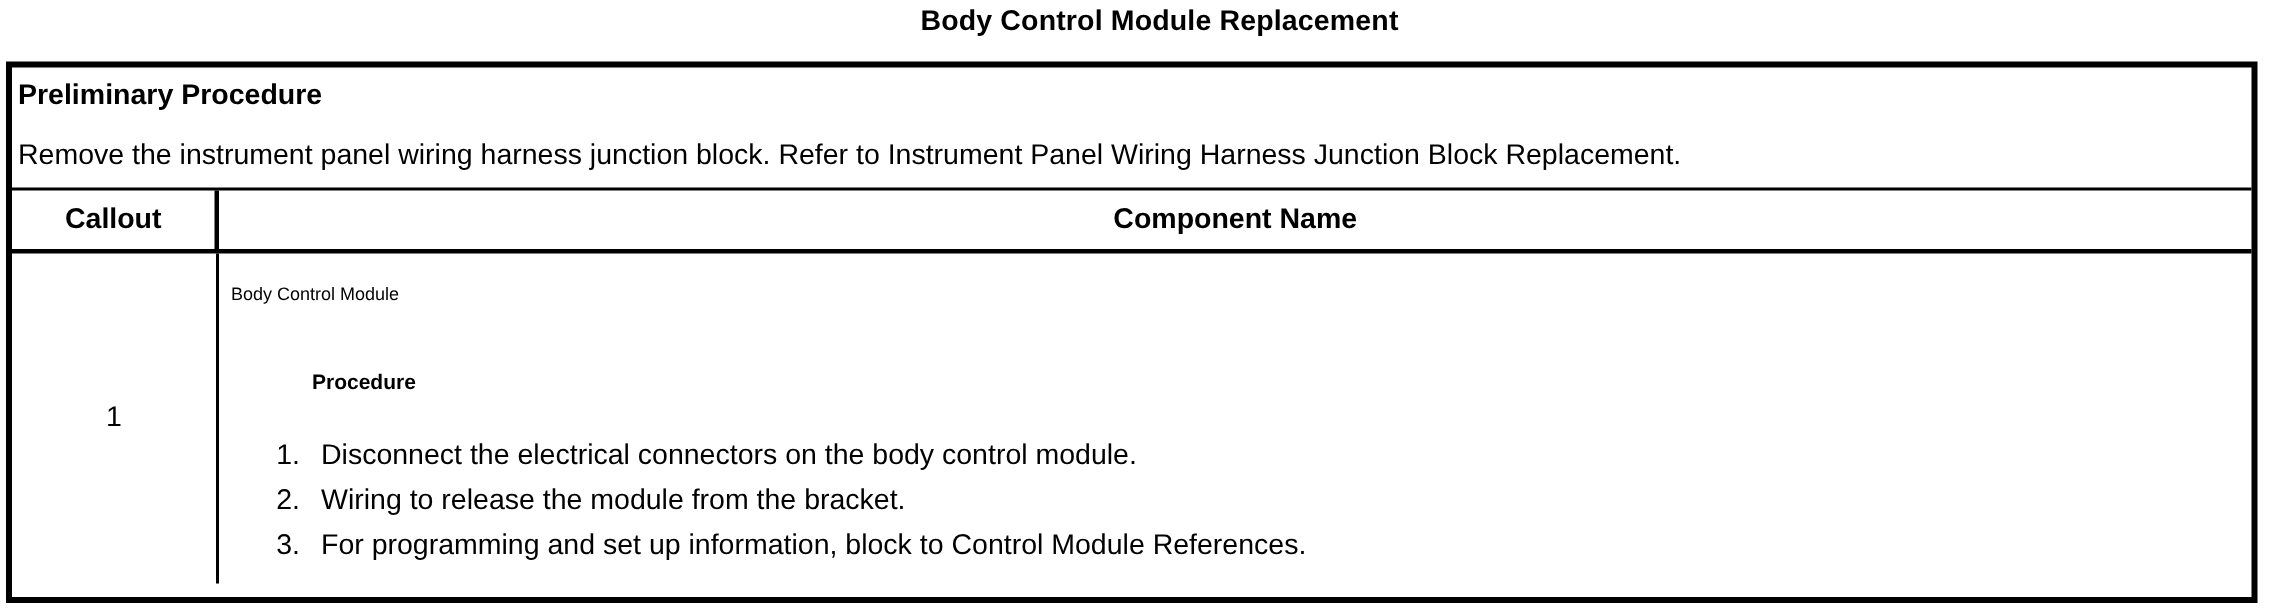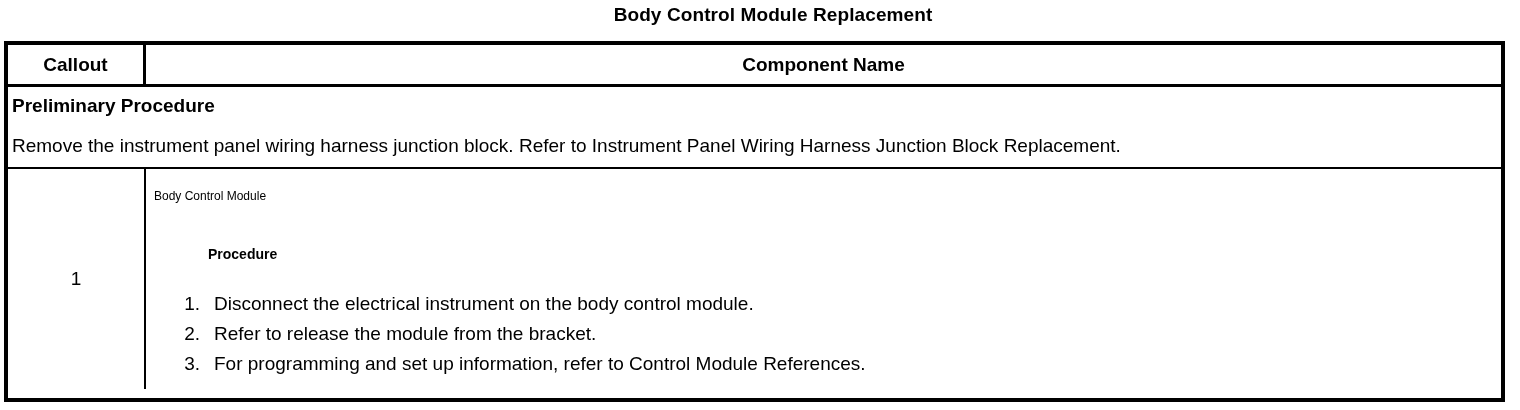--- a/index.html
+++ b/index.html
@@ -141,54 +141,54 @@
 </style>
 </head>
 <body>
 
 <div class="page">
 
   <div class="doc-title">Body Control Module Replacement</div>
 
   <div class="table">
 
+    <div class="row row-prelim">
+      <div class="cell-full">
+        <div class="prelim-title">Preliminary Procedure</div>
+        <div class="prelim-text">Remove the instrument panel wiring harness junction block. Refer to Instrument Panel Wiring Harness Junction Block Replacement.</div>
+      </div>
+    </div>
+
     <div class="row row-header">
       <div class="cell-callout">
         <span class="header-text">Callout</span>
       </div>
       <div class="cell-component">
         <span class="header-text">Component Name</span>
-      </div>
-    </div>
-
-    <div class="row row-prelim">
-      <div class="cell-full">
-        <div class="prelim-title">Preliminary Procedure</div>
-        <div class="prelim-text">Remove the instrument panel wiring harness junction block. Refer to Instrument Panel Wiring Harness Junction Block Replacement.</div>
       </div>
     </div>
 
     <div class="row row-item">
       <div class="cell-callout cell-callout-body">
         <span class="callout-number">1</span>
       </div>
       <div class="cell-content">
         <div class="component-name">Body Control Module</div>
         <div class="procedure-heading">Procedure</div>
         <ol class="steps">
           <li class="step">
             <span class="step-num">1.</span>
-            <span class="step-text">Disconnect the electrical instrument on the body control module.</span>
+            <span class="step-text">Disconnect the electrical connectors on the body control module.</span>
           </li>
           <li class="step">
             <span class="step-num">2.</span>
-            <span class="step-text">Refer to release the module from the bracket.</span>
+            <span class="step-text">Wiring to release the module from the bracket.</span>
           </li>
           <li class="step">
             <span class="step-num">3.</span>
-            <span class="step-text">For programming and set up information, refer to Control Module References.</span>
+            <span class="step-text">For programming and set up information, block to Control Module References.</span>
           </li>
         </ol>
       </div>
     </div>
 
   </div>
 </div>
 
 </body></html>

